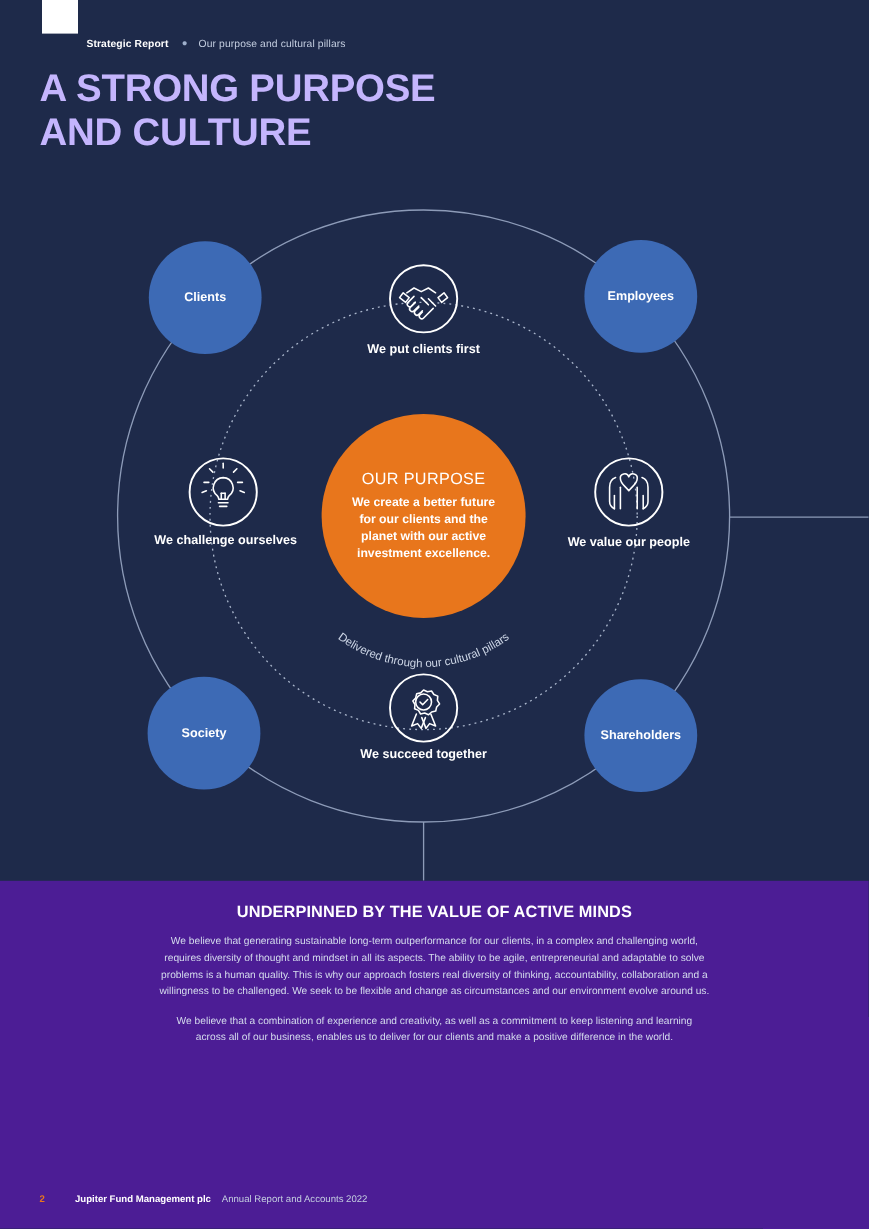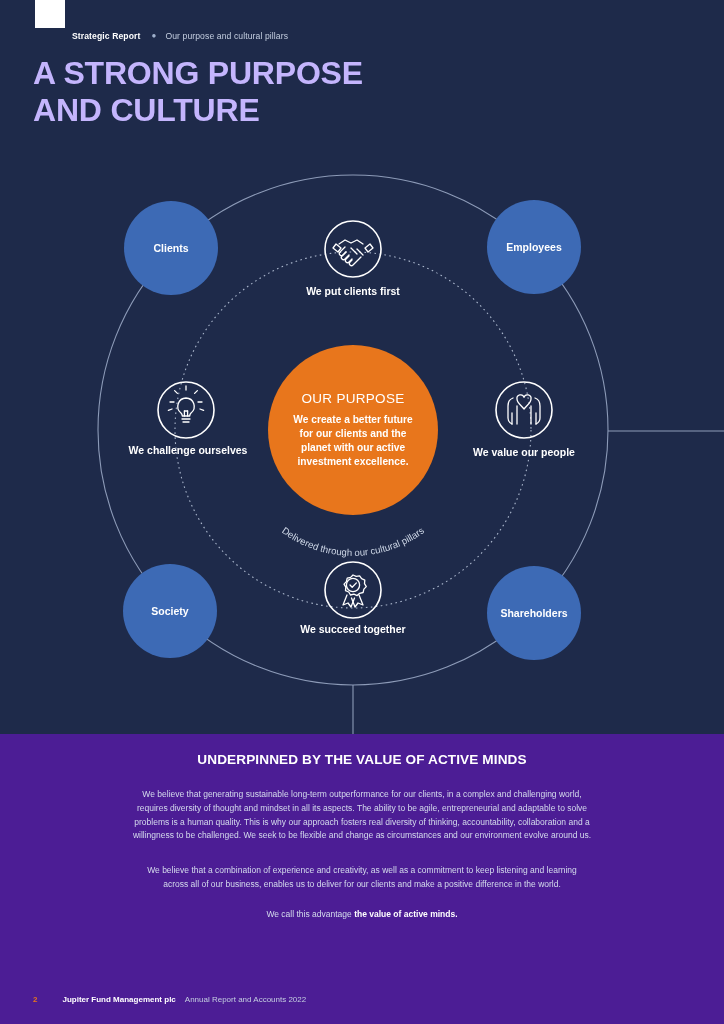--- a/index.html
+++ b/index.html
@@ -131,21 +131,21 @@
     margin: 18px 0 0 0;
     color: #ffffff;
     font-size: 13.6px;
     font-weight: bold;
     letter-spacing: 0.1px;
   }
   .body-par {
     color: #d5dced;
     font-size: 8.5px;
     line-height: 1.62;
-    margin: 21px auto 0 auto;
+    margin: 11px auto 0 auto;
     width: 470px;
   }
   #closing-line {
     color: #d5dced;
     font-size: 8.5px;
     margin: 17px auto 0 auto;
   }
   #closing-line b { color: #ffffff; }
 
   
@@ -270,18 +270,17 @@
   <div class="node-label pillar-label" style="left:353px; top:291px;">We put clients first</div>
   <div class="node-label pillar-label" style="left:524px; top:452px;">We value our people</div>
   <div class="node-label pillar-label" style="left:353px; top:629px;">We succeed together</div>
   <div class="node-label pillar-label" style="left:188px; top:450px;">We challenge ourselves</div>
 </div>
 
 <div id="lower-panel">
   <h2 id="underpin-heading">UNDERPINNED BY THE VALUE OF ACTIVE MINDS</h2>
   <p class="body-par">We believe that generating sustainable long-term outperformance for our clients, in a complex and challenging world, requires diversity of thought and mindset in all its aspects. The ability to be agile, entrepreneurial and adaptable to solve problems is a human quality. This is why our approach fosters real diversity of thinking, accountability, collaboration and a willingness to be challenged. We seek to be flexible and change as circumstances and our environment evolve around us.</p>
   <p class="body-par" style="width:440px;">We believe that a combination of experience and creativity, as well as a commitment to keep listening and learning across all of our business, enables us to deliver for our clients and make a positive difference in the world.</p>
-  <p id="closing-line"><span>We call this advantage </span><b>the value of active minds.</b></p>
 </div>
 
 <div id="footer">
   <span class="pg">2</span><span class="co">Jupiter Fund Management plc</span><span class="rep">Annual Report and Accounts 2022</span>
 </div>
 
 </body></html>

